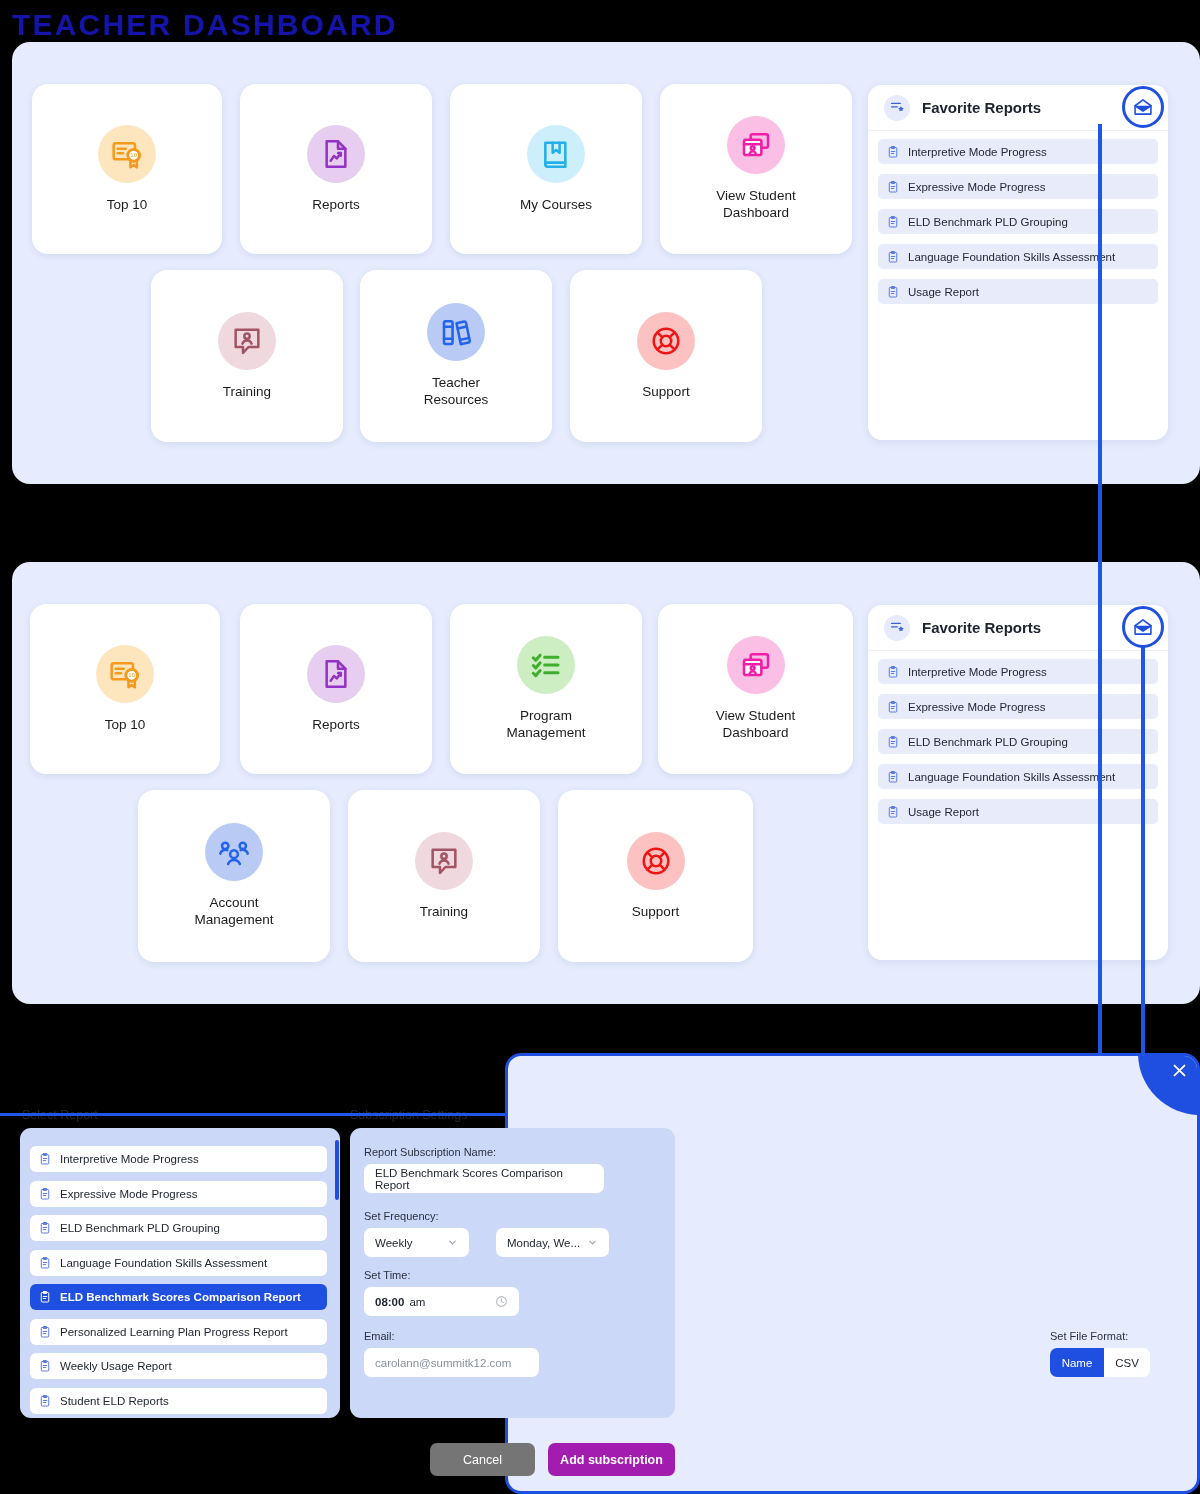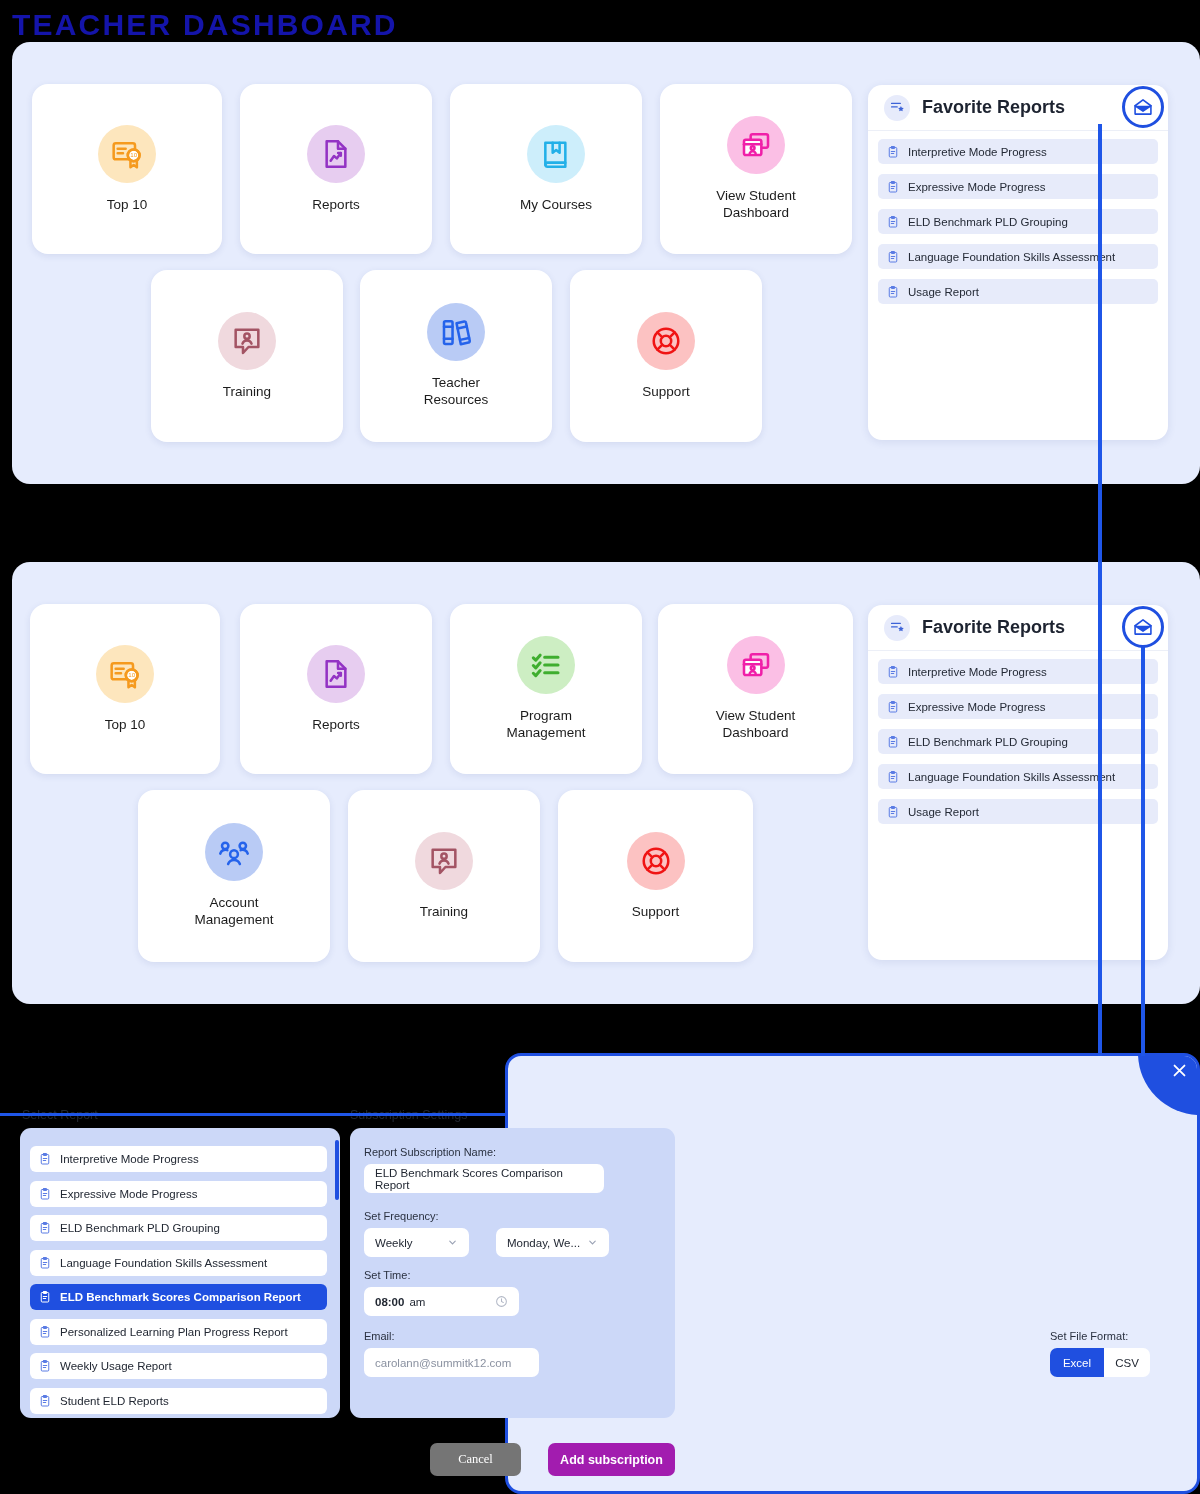--- a/index.html
+++ b/index.html
@@ -73,21 +73,21 @@
     border-bottom: 1px solid #eceff7;
     position: relative;
   }
   .fav-head-icon {
     width: 26px; height: 26px; border-radius: 50%;
     background: #e7ebfb;
     display: flex; align-items: center; justify-content: center;
     margin-right: 12px;
   }
   .fav-head-icon svg { width: 15px; height: 15px; }
-  .fav-title { font-size: 18px; font-weight: bold; color: #1d2330; }
+  .fav-title { font-size: 15px; font-weight: bold; color: #1d2330; }
   .fav-body { padding: 8px 10px 0 10px; position: relative; }
   .fav-row {
     height: 25px;
     background: #e7ebfa;
     border-radius: 5px;
     display: flex; align-items: center;
     padding: 0 9px;
     margin-bottom: 10px;
   }
   .fav-row svg { width: 12px; height: 12px; margin-right: 9px; flex: 0 0 auto; }
@@ -216,21 +216,21 @@
   .fmt-opt.on { background: #1f4fe0; color: #ffffff; }
 
   .btn {
     position: absolute;
     height: 33px;
     border-radius: 7px;
     display: flex; align-items: center; justify-content: center;
     font-size: 12.5px;
     color: #ffffff;
   }
-  #btn-cancel { left: 430px; top: 1443px; width: 91px; background: #757575; font-family: Liberation Serif, serif; }
+  #btn-cancel { left: 430px; top: 1443px; width: 105px; background: #757575; }
   #btn-add    { left: 548px; top: 1443px; width: 127px; background: #a21caf; font-weight: bold; }
 </style>
 </head>
 <body>
 
 <div id="stage">
 
   <div class="section-title teacher">TEACHER DASHBOARD</div>
 
   <div class="dash" id="dash-teacher"></div>
@@ -639,20 +639,20 @@
     </span>
   </div>
 
   <div class="field-label" style="left:364px; top:1330px;">Email:</div>
   <div class="field" style="left:364px; top:1348px; width:175px; height:29px;">
     <span class="ph">carolann@summitk12.com</span>
   </div>
 
   <div class="field-label" style="left:1050px; top:1330px;">Set File Format:</div>
   <div class="fmt-wrap" style="left:1050px; top:1348px; width:100px; height:29px;">
-    <div class="fmt-opt on" style="width:54px;">Excel</div>
+    <div class="fmt-opt on" style="width:54px;">Name</div>
     <div class="fmt-opt" style="width:46px;">CSV</div>
   </div>
 
   <div class="btn" id="btn-cancel">Cancel</div>
   <div class="btn" id="btn-add">Add subscription</div>
 
 </div>
 
 </body></html>

